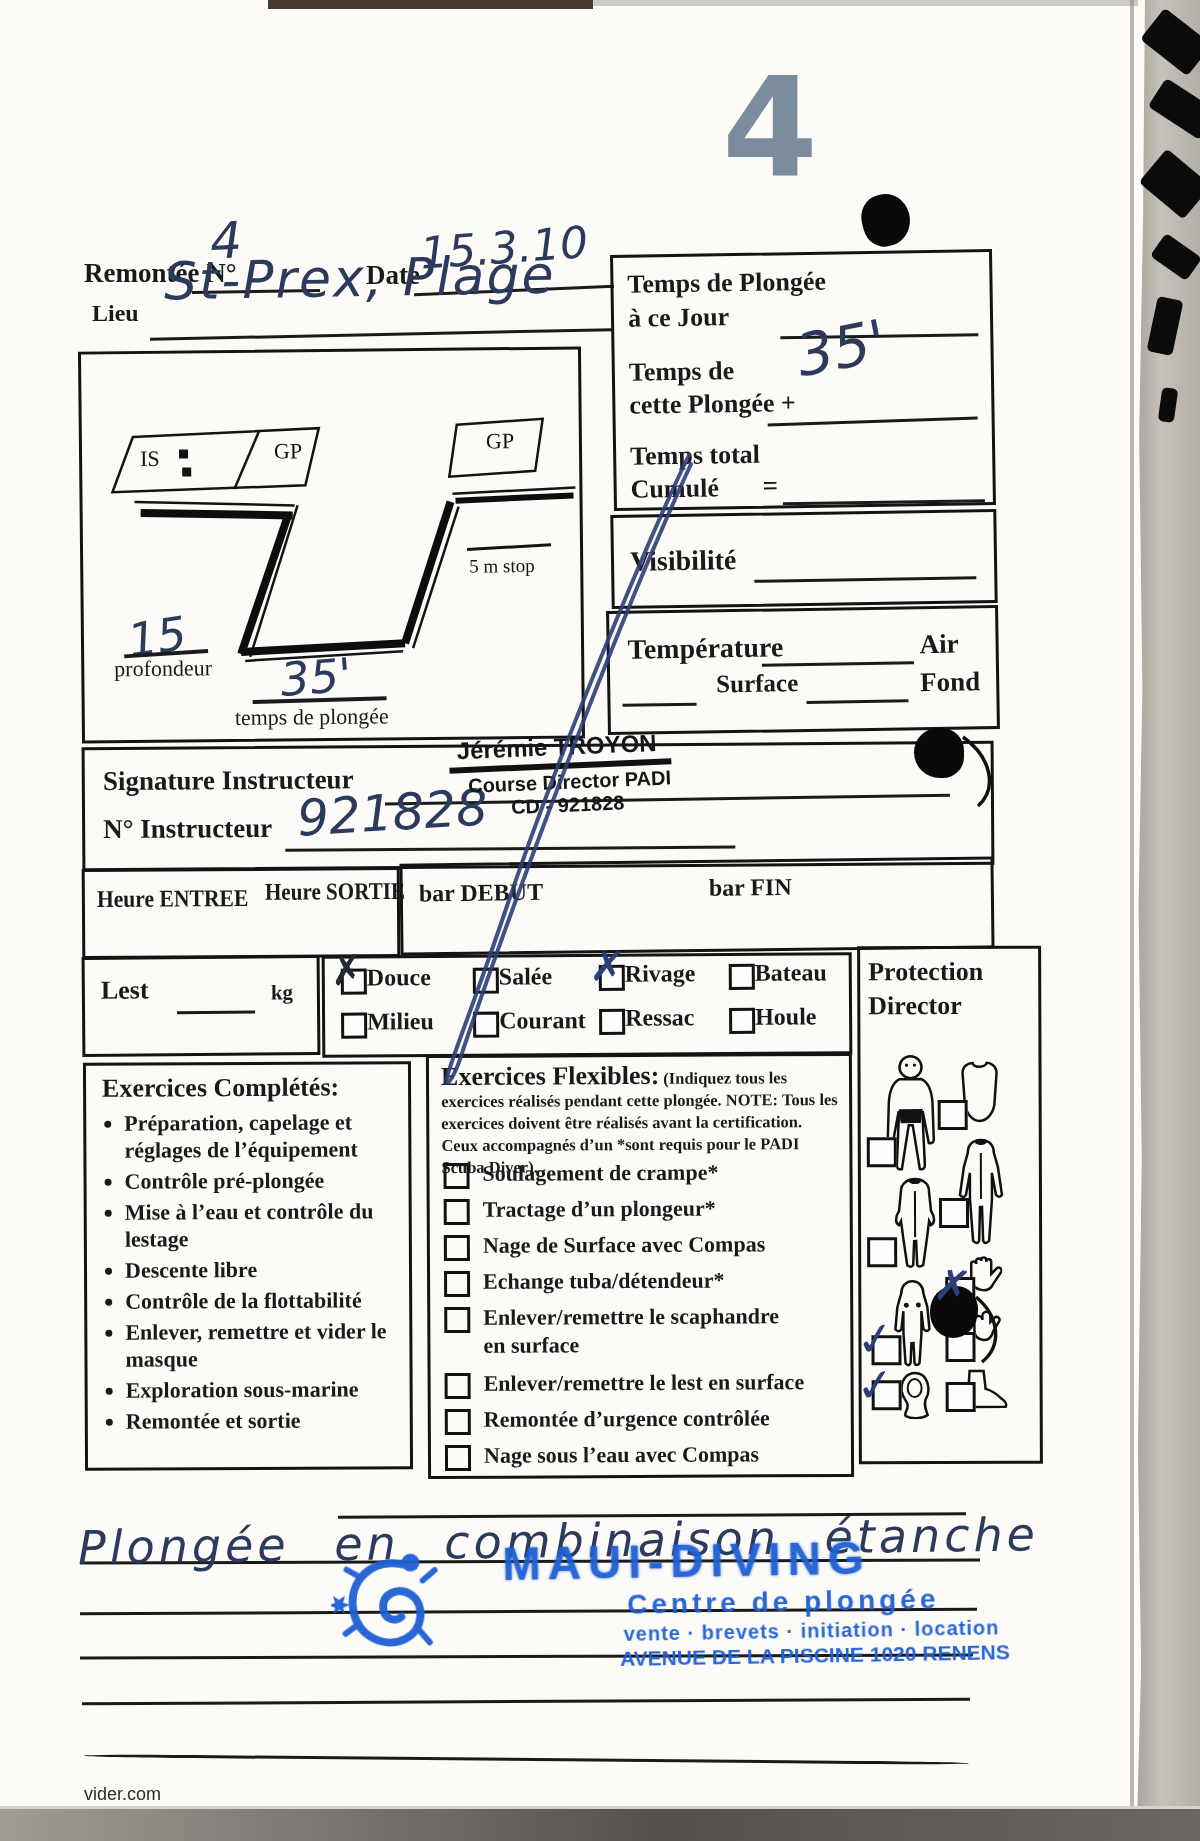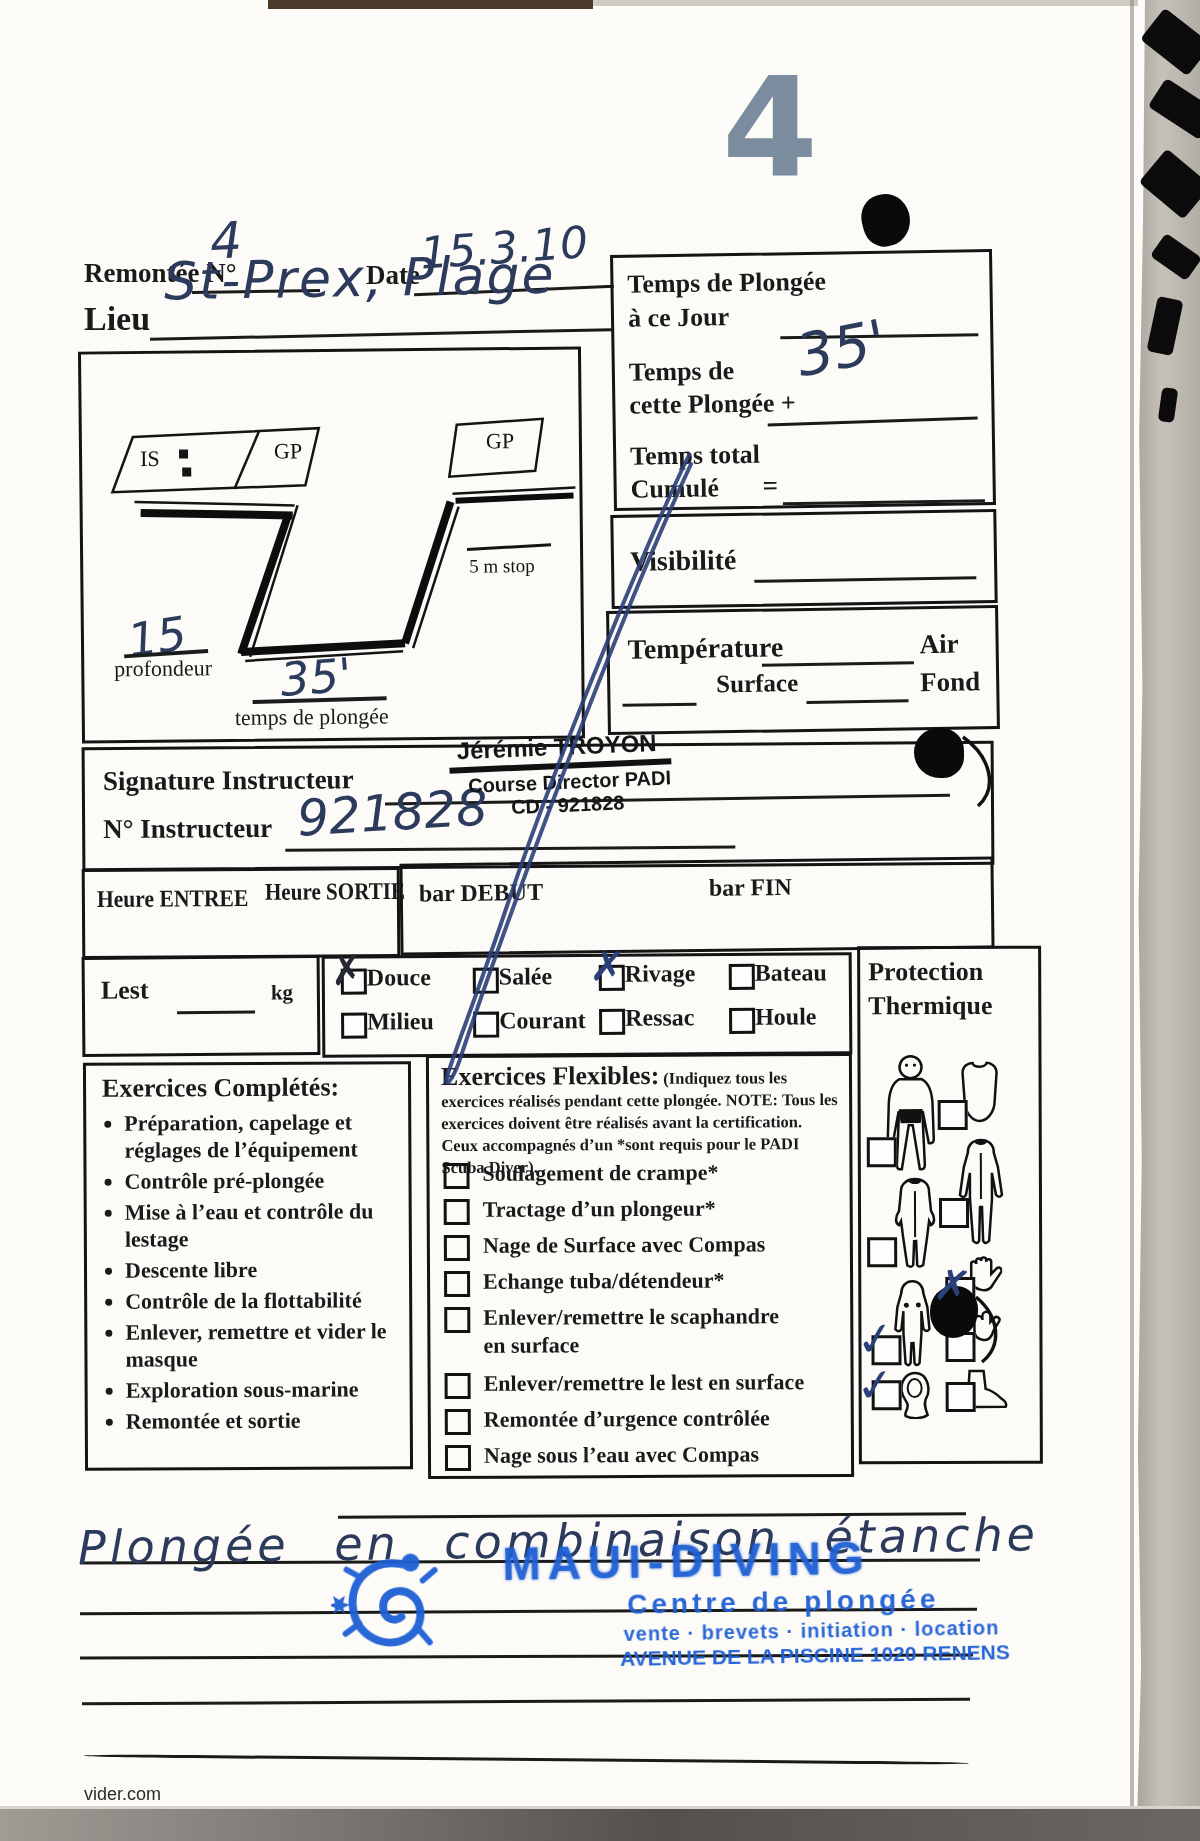--- a/index.html
+++ b/index.html
@@ -32,21 +32,21 @@
 
   <div class="abs" style="left:722px;top:62px;font-size:138px;line-height:.95;font-weight:900;font-family:'DejaVu Sans',sans-serif;color:#7b8c9e;">4</div>
 
   <div class="abs lbl" style="left:84px;top:258px;font-size:27px;">Remontée N°</div>
   <div class="abs hw" style="left:210px;top:212px;font-size:50px;transform:rotate(-3deg);">4</div>
   <div class="line" style="left:192px;top:290px;width:128px;transform:rotate(-1deg);"></div>
   <div class="abs lbl" style="left:366px;top:260px;font-size:27px;">Date</div>
   <div class="abs hw" style="left:420px;top:222px;font-size:44px;transform:rotate(-4deg);">15.3.10</div>
   <div class="line" style="left:414px;top:289px;width:200px;transform:rotate(-2.5deg);"></div>
 
-  <div class="abs lbl" style="left:84px;top:300px;font-size:34px;">Lieu</div>
+  <div class="abs lbl" style="left:92px;top:300px;font-size:24px;">Lieu</div>
   <div class="abs hw" style="left:164px;top:248px;font-size:52px;letter-spacing:2px;transform:rotate(-1deg);">St-Prex, Plage</div>
   <div class="line" style="left:150px;top:333px;width:462px;transform:rotate(-1.2deg);"></div>
 
   <div class="box" style="left:80px;top:349px;width:497px;height:386px;transform:rotate(-.6deg);">
     <svg width="497" height="386" viewBox="0 0 497 386" style="position:absolute;left:0;top:0;">
 
       <polygon points="51,83 237,76 223,133 30,138" fill="none" stroke="#141414" stroke-width="2.5"></polygon>
       <line x1="177" y1="79" x2="152" y2="136" stroke="#141414" stroke-width="2.5"></line>
       <text x="58" y="112" font-size="22" fill="#141414">IS</text>
       <text x="192" y="106" font-size="22" fill="#141414">GP</text>
@@ -153,21 +153,21 @@
     <div class="abs lbl" style="left:300px;top:48px;">Ressac</div>
     <span class="cb" style="left:404px;top:52px;"></span>
     <div class="abs lbl" style="left:430px;top:48px;">Houle</div>
   </div>
 
   <span class="mark" style="left:330px;top:950px;font-size:40px;color:#232833;transform:rotate(-6deg);">✗</span>
   <span class="mark" style="left:590px;top:946px;font-size:42px;color:#2b3f78;transform:rotate(4deg);">✗</span>
 
   <div class="box" style="left:858px;top:946px;width:178px;height:512px;transform:rotate(-.2deg);">
     <div class="abs lbl" style="left:8px;top:8px;font-size:26px;">Protection</div>
-    <div class="abs lbl" style="left:8px;top:42px;font-size:26px;">Thermique</div>
+    <div class="abs lbl" style="left:8px;top:42px;font-size:26px;">Director</div>
 
     <svg class="abs" style="left:24px;top:104px;" width="52" height="122" viewBox="0 0 52 122">
       <circle cx="26" cy="14" r="11" fill="none" stroke="#111" stroke-width="2.5"></circle>
       <circle cx="22" cy="12" r="1.6" fill="#111"></circle>
         <circle cx="30" cy="12" r="1.6" fill="#111"></circle>
       <path d="M15,26 C7,30 4,40 4,55 L3,86 Q3,91 8,90 L14,58 L14,66 L12,112 Q12,117 17,116 L24,72 L28,72 L35,116 Q40,117 40,112 L38,66 L38,58 L44,90 Q49,91 49,86 L48,55 C48,40 45,30 37,26 Z" fill="none" stroke="#111" stroke-width="2.5"></path>
       <path d="M14,56 L38,56 L36,70 L16,70 Z" fill="#111"></path>
     </svg>
     <span class="cb" style="left:6px;top:188px;width:24px;height:24px;"></span>
 

